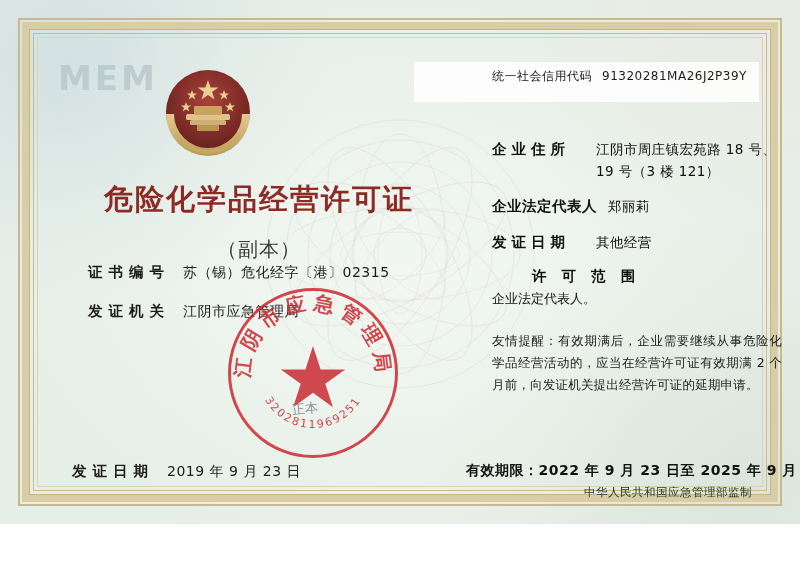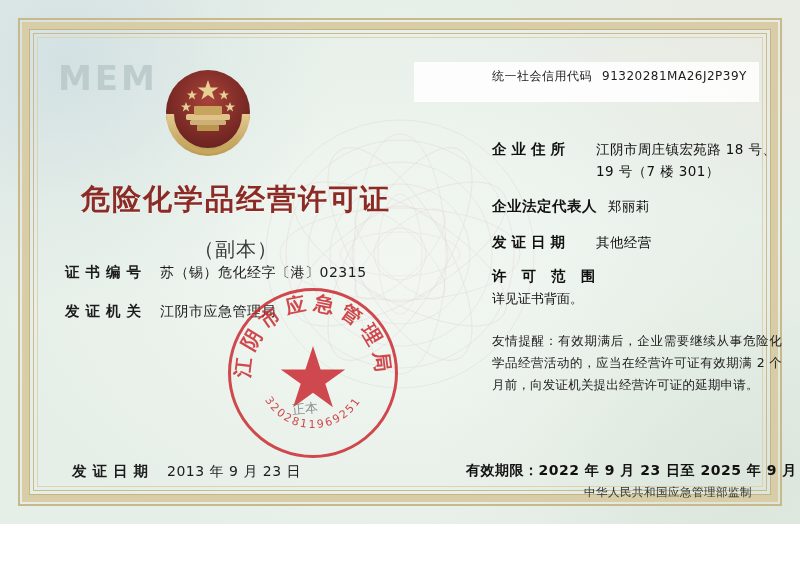--- a/index.html
+++ b/index.html
@@ -91,21 +91,21 @@
     position: absolute;
     left: 152px;
     top: 62px;
     width: 112px;
     height: 112px;
   }
 
   
   .left-col {
     position: absolute;
-    left: 41px;
+    left: 64px;
     top: 180px;
     width: 390px;
   }
   .cert-title {
     text-align: center;
     font-family: "DejaVu Sans", "Liberation Sans", sans-serif;
     font-size: 29px;
     font-weight: 700;
     letter-spacing: 2px;
     color: #8c2b25;
@@ -366,52 +366,52 @@
         <textPath href="#sealArcBottom" startOffset="50%" text-anchor="middle">3202811969251</textPath>
       </text>
       <polygon points="85,58 92.6,81.4 117.2,81.4 97.3,95.8 104.9,119.2 85,104.8 65.1,119.2 72.7,95.8 52.8,81.4 77.4,81.4" fill="#c9232a"></polygon>
     </svg>
   </div>
 
   <div class="handwriting">正本</div>
 
   <div class="issue-date-row">
     <div class="llabel">发证日期</div>
-    <div class="lvalue">2013 年 9 月 23 日</div>
+    <div class="lvalue">2019 年 9 月 23 日</div>
   </div>
 
   <div class="white-patch"></div>
   <div class="right-col">
 
     <div class="credit-code">
       <span class="cc-label">统一社会信用代码</span>
       <span class="cc-value">91320281MA26J2P39Y</span>
     </div>
 
     <div style="height:46px"></div>
 
 
     <div class="rrow">
       <div class="rlabel">企业住所</div>
-      <div class="rvalue">江阴市周庄镇宏苑路 18 号、19 号（7 楼 301）</div>
+      <div class="rvalue">江阴市周庄镇宏苑路 18 号、19 号（3 楼 121）</div>
     </div>
 
     <div class="rrow">
       <div class="rlabel" style="flex:0 0 116px;width:116px;letter-spacing:0.5px;">企业法定代表人</div>
       <div class="rvalue">郑丽莉</div>
     </div>
 
     <div class="rrow">
       <div class="rlabel">发证日期</div>
       <div class="rvalue">其他经营</div>
     </div>
 
     <div>
-      <div class="rlabel" style="width:auto;flex:none;letter-spacing:5px;margin-bottom:4px;">许 可 范 围</div>
-      <div class="scope-note">详见证书背面。</div>
+      <div class="rlabel" style="width:auto;flex:none;letter-spacing:5px;margin-bottom:4px;margin-left:40px;">许 可 范 围</div>
+      <div class="scope-note">企业法定代表人。</div>
     </div>
 
     <div class="reminder">友情提醒：有效期满后，企业需要继续从事危险化学品经营活动的，应当在经营许可证有效期满 2 个月前，向发证机关提出经营许可证的延期申请。</div>
   </div>
 
   <div class="validity">有效期限：2022 年 9 月 23 日至 2025 年 9 月 22 日</div>
 
   <div class="footer-note">中华人民共和国应急管理部监制</div>
 
 </div>

